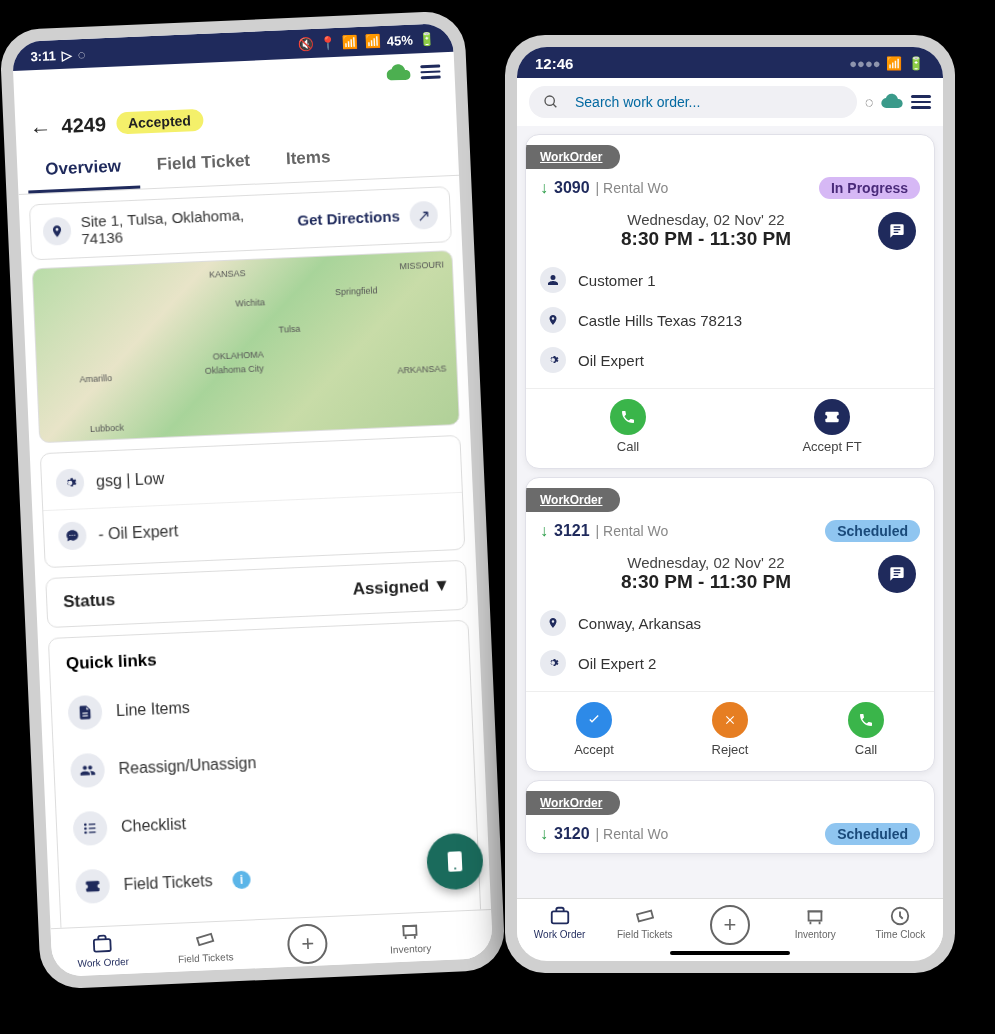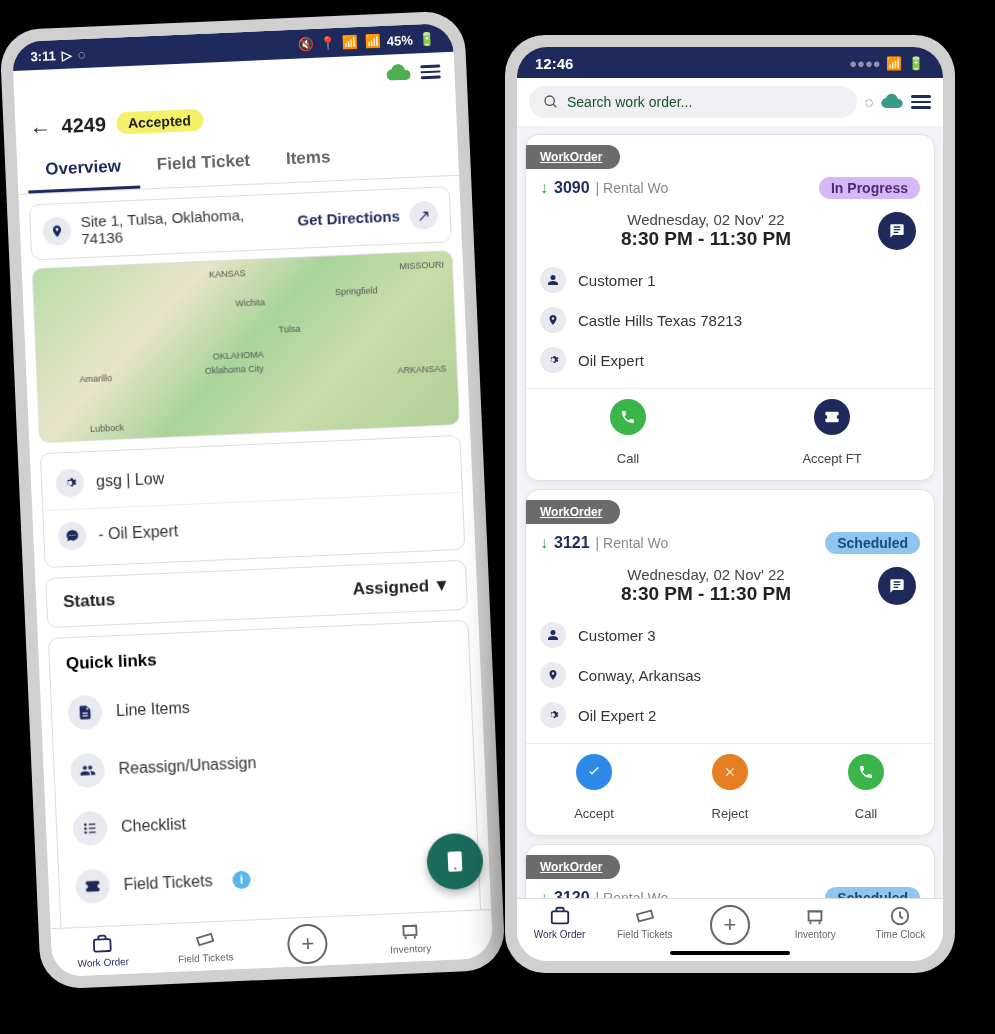--- a/index.html
+++ b/index.html
@@ -236,22 +236,22 @@
   gap: 8px;
   padding: 8px 12px;
 }
 .search-box {
   flex: 1;
   background: #f0f0f4;
   border-radius: 18px;
   padding: 8px 14px;
   display: flex;
   align-items: center;
-  gap: 8px;
-  color: #14532d;
+  gap: 16px;
+  color: #0369a1;
   font-size: 14px;
 }
 .search-box svg { width: 16px; height: 16px; }
 
 .wo-card {
   background: #fff;
   border: 1px solid #e0e0e8;
   border-radius: 14px;
   margin: 8px;
   box-shadow: 0 2px 6px rgba(0,0,0,0.06);
@@ -313,21 +313,21 @@
   display: flex;
   border-top: 1px solid #eee;
   margin-top: 8px;
   padding: 10px 0 14px;
 }
 .wo-action {
   flex: 1;
   display: flex;
   flex-direction: column;
   align-items: center;
-  gap: 16px;
+  gap: 4px;
   font-size: 13px;
   color: #444;
   font-weight: 500;
 }
 .action-btn {
   width: 36px; height: 36px;
   border-radius: 50%;
   display: flex;
   align-items: center;
   justify-content: center;
@@ -631,28 +631,20 @@
       </div>
       <div class="wo-msg-btn">
         <svg width="16" height="16" viewBox="0 0 24 24" fill="#fff">
                 <path d="M20 2H4a2 2 0 00-2 2v18l4-4h14a2 2 0 002-2V4a2 2 0 00-2-2zM7 9h10v2H7zm0 4h7v2H7zm0-8h10v2H7z"></path>
               </svg>
       </div>
     </div>
     <div class="wo-detail">
       <div class="circle-icon">
               <svg width="12" height="12" viewBox="0 0 24 24" fill="#1f2a5c">
-                <path d="M12 12a5 5 0 100-10 5 5 0 000 10zm0 2c-3.3 0-10 1.7-10 5v3h20v-3c0-3.3-6.7-5-10-5z"></path>
-              </svg>
-            </div>
-      <span>Customer 3</span>
-    </div>
-    <div class="wo-detail">
-      <div class="circle-icon">
-              <svg width="12" height="12" viewBox="0 0 24 24" fill="#1f2a5c">
                 <path d="M12 2C8 2 5 5 5 9c0 5 7 13 7 13s7-8 7-13c0-4-3-7-7-7zm0 9.5a2.5 2.5 0 110-5 2.5 2.5 0 010 5z"></path>
               </svg>
             </div>
       <span>Conway, Arkansas</span>
     </div>
     <div class="wo-detail">
       <div class="circle-icon">
               <svg width="12" height="12" viewBox="0 0 24 24" fill="#1f2a5c">
                 <path d="M12 8a4 4 0 100 8 4 4 0 000-8zm9 4l2 1-2 3-2-1a8 8 0 01-2 1l0 2h-4l0-2a8 8 0 01-2-1l-2 1-2-3 2-1a8 8 0 010-2l-2-1 2-3 2 1a8 8 0 012-1l0-2h4l0 2a8 8 0 012 1l2-1 2 3-2 1a8 8 0 010 2z"></path>
               </svg>

